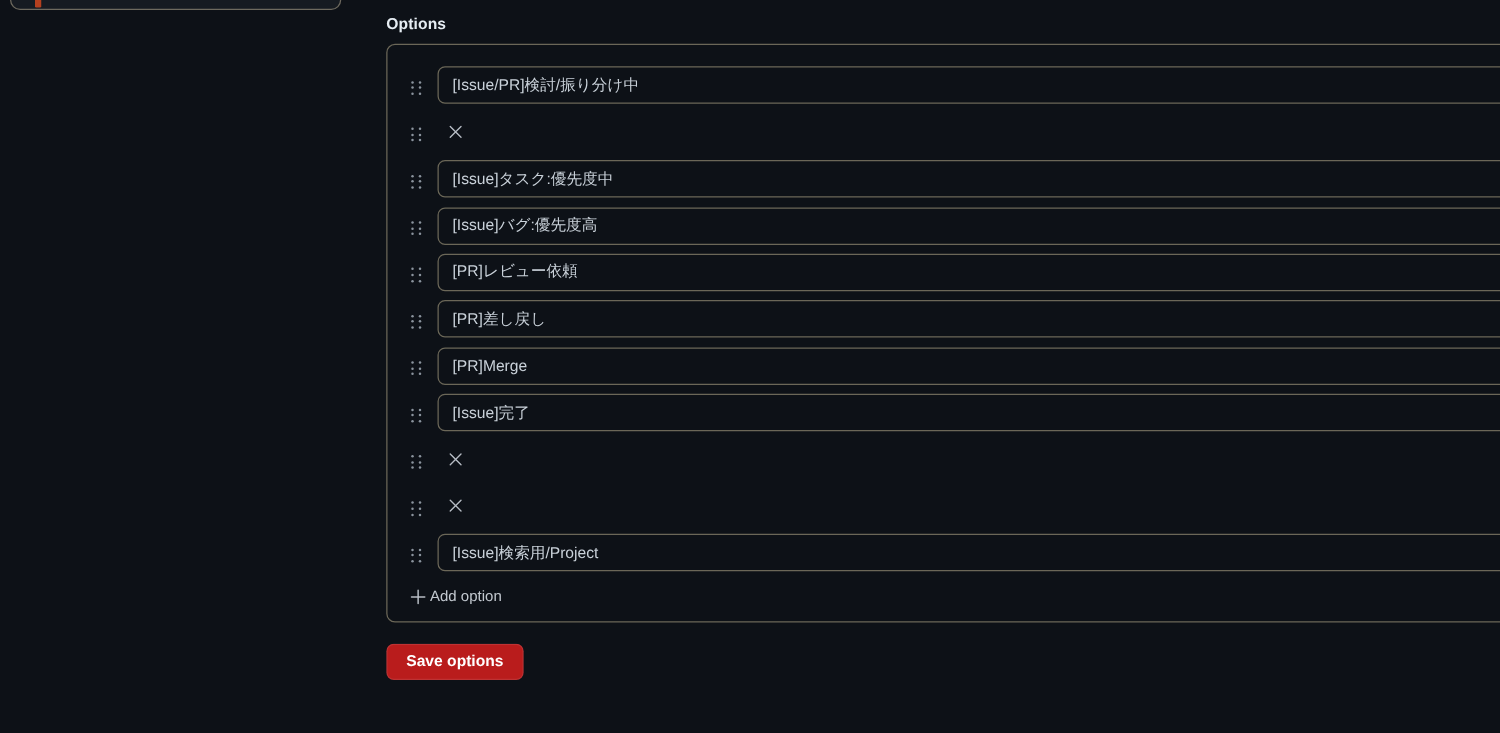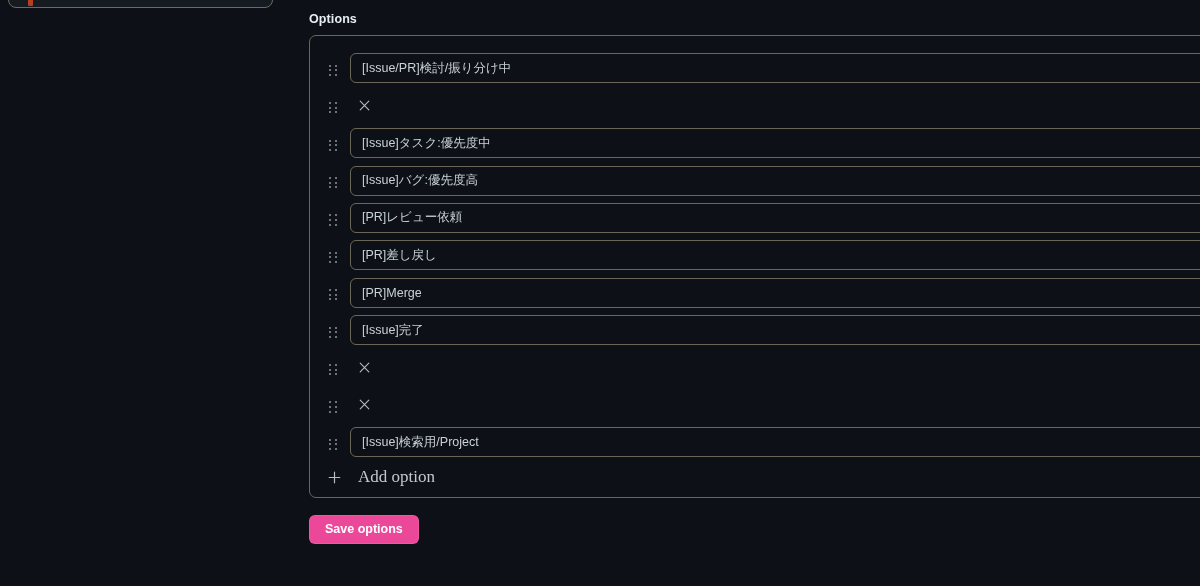--- a/index.html
+++ b/index.html
@@ -138,30 +138,28 @@
   #add-option-row .plus-icon {
     width: 20px;
     height: 20px;
     display: flex;
     align-items: center;
     justify-content: center;
     flex: 0 0 auto;
     color: #b6bcc4;
   }
   #add-option-row .add-label {
-    margin-left: 14px;
-    font-size: 17px;
+    font-size: 12px;
     color: #c2c8cf;
-    font-family: Liberation Serif, serif;
   }
 
   #save-options-button {
     margin-top: 17px;
     display: inline-block;
-    background: #ec4899;
+    background: #b91c1c;
     color: #ffffff;
     font-size: 12.5px;
     font-weight: bold;
     font-family: "Liberation Sans", "DejaVu Sans", sans-serif;
     border: 1px solid rgba(240,246,252,0.10);
     border-radius: 6px;
     padding: 0 15px;
     height: 29px;
     line-height: 27px;
     cursor: pointer;

